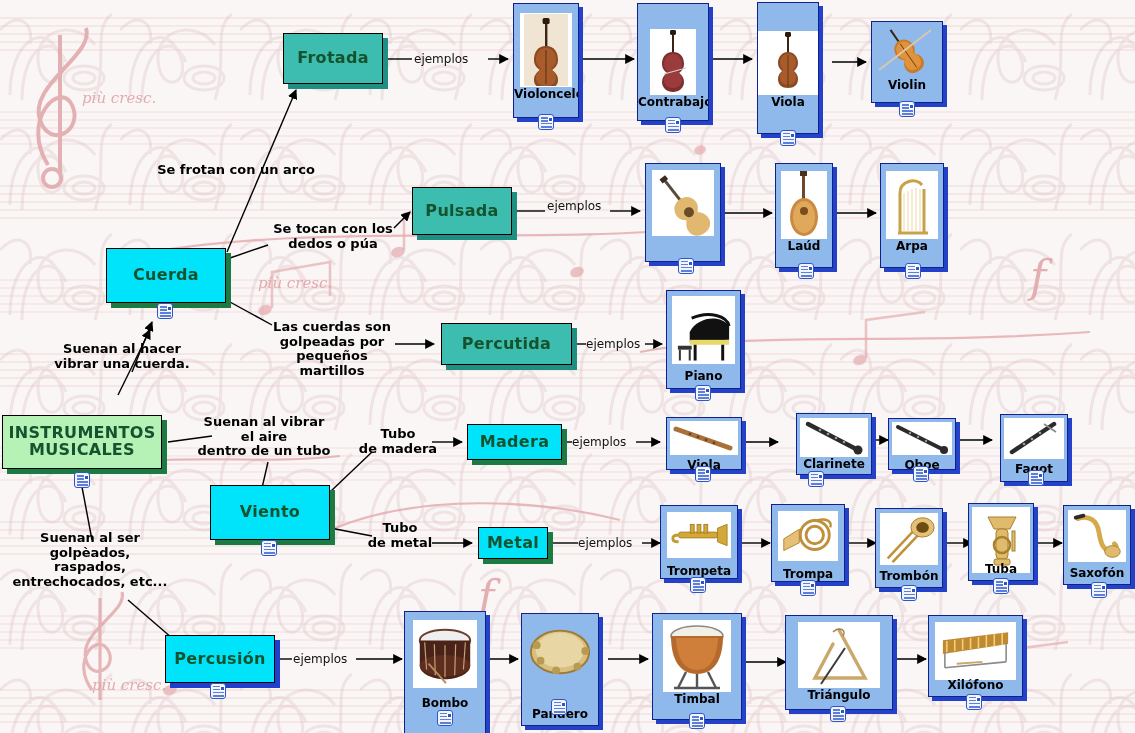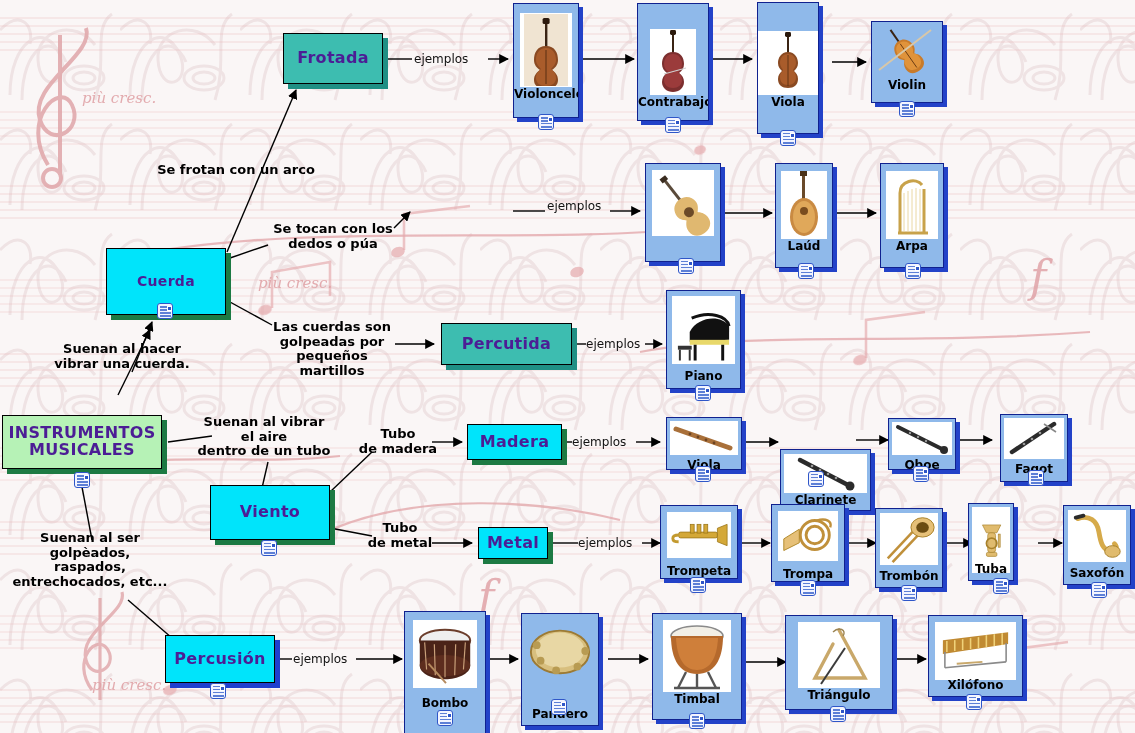--- a/index.html
+++ b/index.html
@@ -20,21 +20,21 @@
 
   
   .node{
     position:absolute;z-index:3;
     box-sizing:border-box;
     border:1px solid #000;
     display:flex;align-items:center;justify-content:center;
     text-align:center;
     font-family:"DejaVu Sans","Liberation Sans",sans-serif;
     font-weight:700;
-    color:#4c1d95;
+    color:#14532d;
     letter-spacing:.3px;
     line-height:1.05;
   }
   .node .txt{display:block;padding:0 4px;}
   .node.cyan{background:#00e4fb;}
   .node.teal{background:#3dbdb0;}
   .node.green{background:#b6f2b6;}
   .sh-green{box-shadow:5px 5px 0 0 #1c7a43;}
   .sh-teal{box-shadow:5px 5px 0 0 #1f8f84;}
   .sh-blue{box-shadow:5px 5px 0 0 #1f3fcf;text-align:right;}
@@ -260,21 +260,21 @@
   </svg>
 
   <div class="node green sh-green" style="left:2px;top:415px;width:160px;height:54px;font-size:16px;">
     <span class="txt">INSTRUMENTOS
 MUSICALES</span>
   </div>
   <span class="noteicon" style="left:74px;top:472px;">
       <i></i>
     </span>
 
-  <div class="node cyan sh-green" style="left:106px;top:248px;width:120px;height:67px;font-size:14px;">
+  <div class="node cyan sh-green" style="left:106px;top:248px;width:120px;height:55px;font-size:16px;">
     <span class="txt">Cuerda</span>
   </div>
   <span class="noteicon" style="left:157px;top:303px;">
       <i></i>
     </span>
 
   <div class="node cyan sh-green" style="left:210px;top:485px;width:120px;height:55px;font-size:16px;">
     <span class="txt">Viento</span>
   </div>
   <span class="noteicon" style="left:261px;top:540px;">
@@ -285,20 +285,23 @@
     <span class="txt">Percusión</span>
   </div>
   <span class="noteicon" style="left:210px;top:683px;">
       <i></i>
     </span>
 
   <div class="node teal sh-teal" style="left:283px;top:33px;width:100px;height:51px;font-size:16px;">
     <span class="txt">Frotada</span>
   </div>
 
+  <div class="node teal sh-teal" style="left:412px;top:187px;width:100px;height:48px;font-size:16px;">
+    <span class="txt">Pulsada</span>
+  </div>
 
   <div class="node teal sh-teal" style="left:441px;top:323px;width:131px;height:42px;font-size:16px;">
     <span class="txt">Percutida</span>
   </div>
 
   <div class="node cyan sh-green" style="left:467px;top:424px;width:95px;height:36px;font-size:16px;">
     <span class="txt">Madera</span>
   </div>
 
   <div class="node cyan sh-green" style="left:478px;top:527px;width:70px;height:32px;font-size:16px;">
@@ -501,21 +504,21 @@
             <circle cx="44" cy="22" r="1.4"></circle>
           </g>
         </svg>
     </div>
     <div class="cap">Viola</div>
   </div>
   <span class="noteicon" style="left:695px;top:466px;">
       <i></i>
     </span>
 
-  <div class="card" style="left:780px;top:413px;width:91px;height:62px;margin-top:36px;">
+  <div class="card" style="left:796px;top:413px;width:76px;height:62px;">
     <div class="pic" style="background:#fff;margin:4px 3px 0;width:calc(100% - 6px);height:39px;flex:none;">
       <svg width="68" height="39" viewBox="0 0 68 39">
           <line x1="8" y1="6" x2="56" y2="31" stroke="#2b2b2b" stroke-width="4.5" stroke-linecap="round"></line>
           <circle cx="58" cy="32" r="4.5" fill="#2b2b2b"></circle>
           <g fill="#9a9a9a">
             <circle cx="20" cy="12" r="1.3"></circle>
             <circle cx="28" cy="16" r="1.3"></circle>
             <circle cx="36" cy="20" r="1.3"></circle>
             <circle cx="44" cy="24" r="1.3"></circle>
           </g>
@@ -609,21 +612,21 @@
           <ellipse cx="44" cy="14" rx="12" ry="10" fill="#e6c078" stroke="#a87f25" stroke-width="1"></ellipse>
           <ellipse cx="44" cy="14" rx="6.5" ry="5.5" fill="#6b4c12"></ellipse>
         </svg>
     </div>
     <div class="cap">Trombón</div>
   </div>
   <span class="noteicon" style="left:901px;top:585px;">
       <i></i>
     </span>
 
-  <div class="card capover" style="left:968px;top:503px;width:46px;height:78px;">
+  <div class="card capover" style="left:968px;top:503px;width:66px;height:78px;">
     <div class="pic" style="background:#fff;margin:3px;width:calc(100% - 6px);height:66px;flex:none;">
       <svg width="58" height="66" viewBox="0 0 58 66">
           <g fill="#e0bb6e" stroke="#a8812a" stroke-width="1">
             <path d="M16 10 L 44 10 L 38 22 L 22 22 Z"></path>
             <rect x="24" y="22" width="12" height="30" rx="4"></rect>
             <circle cx="30" cy="38" r="8" fill="none" stroke="#a8812a" stroke-width="2.6"></circle>
             <rect x="22" y="52" width="16" height="6" rx="2"></rect>
             <rect x="40" y="24" width="3" height="20"></rect>
           </g>
         </svg>

